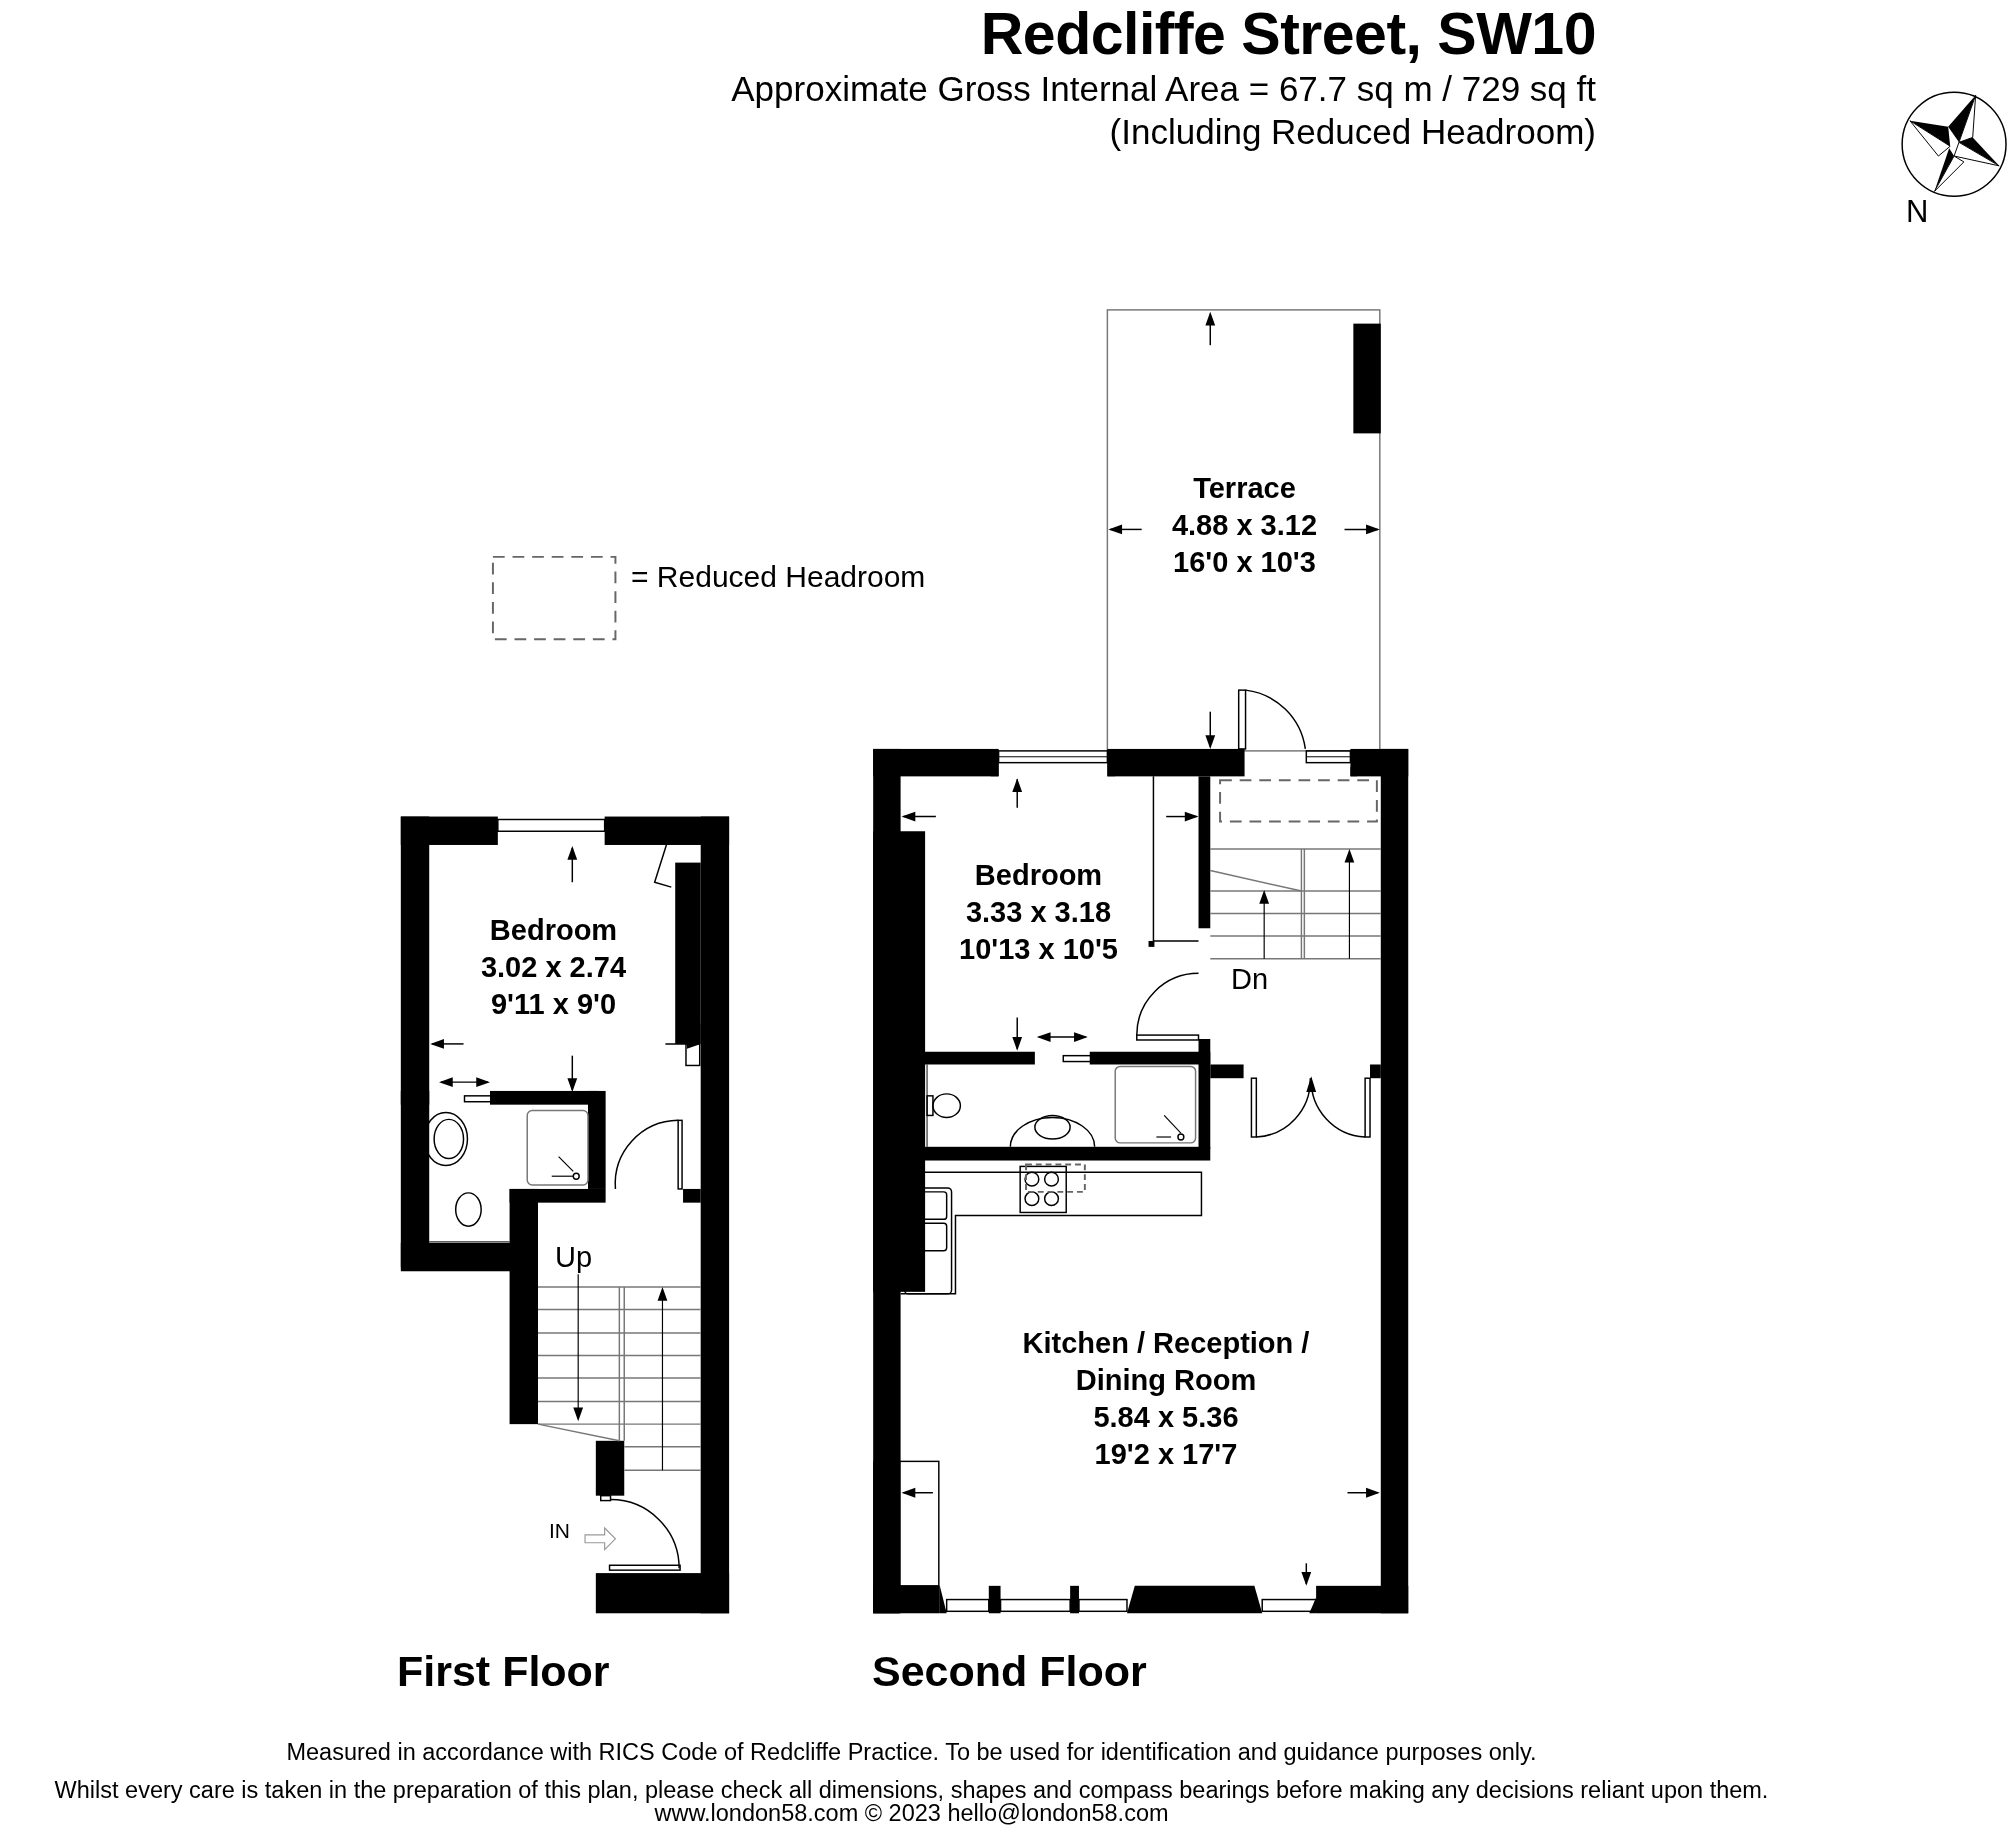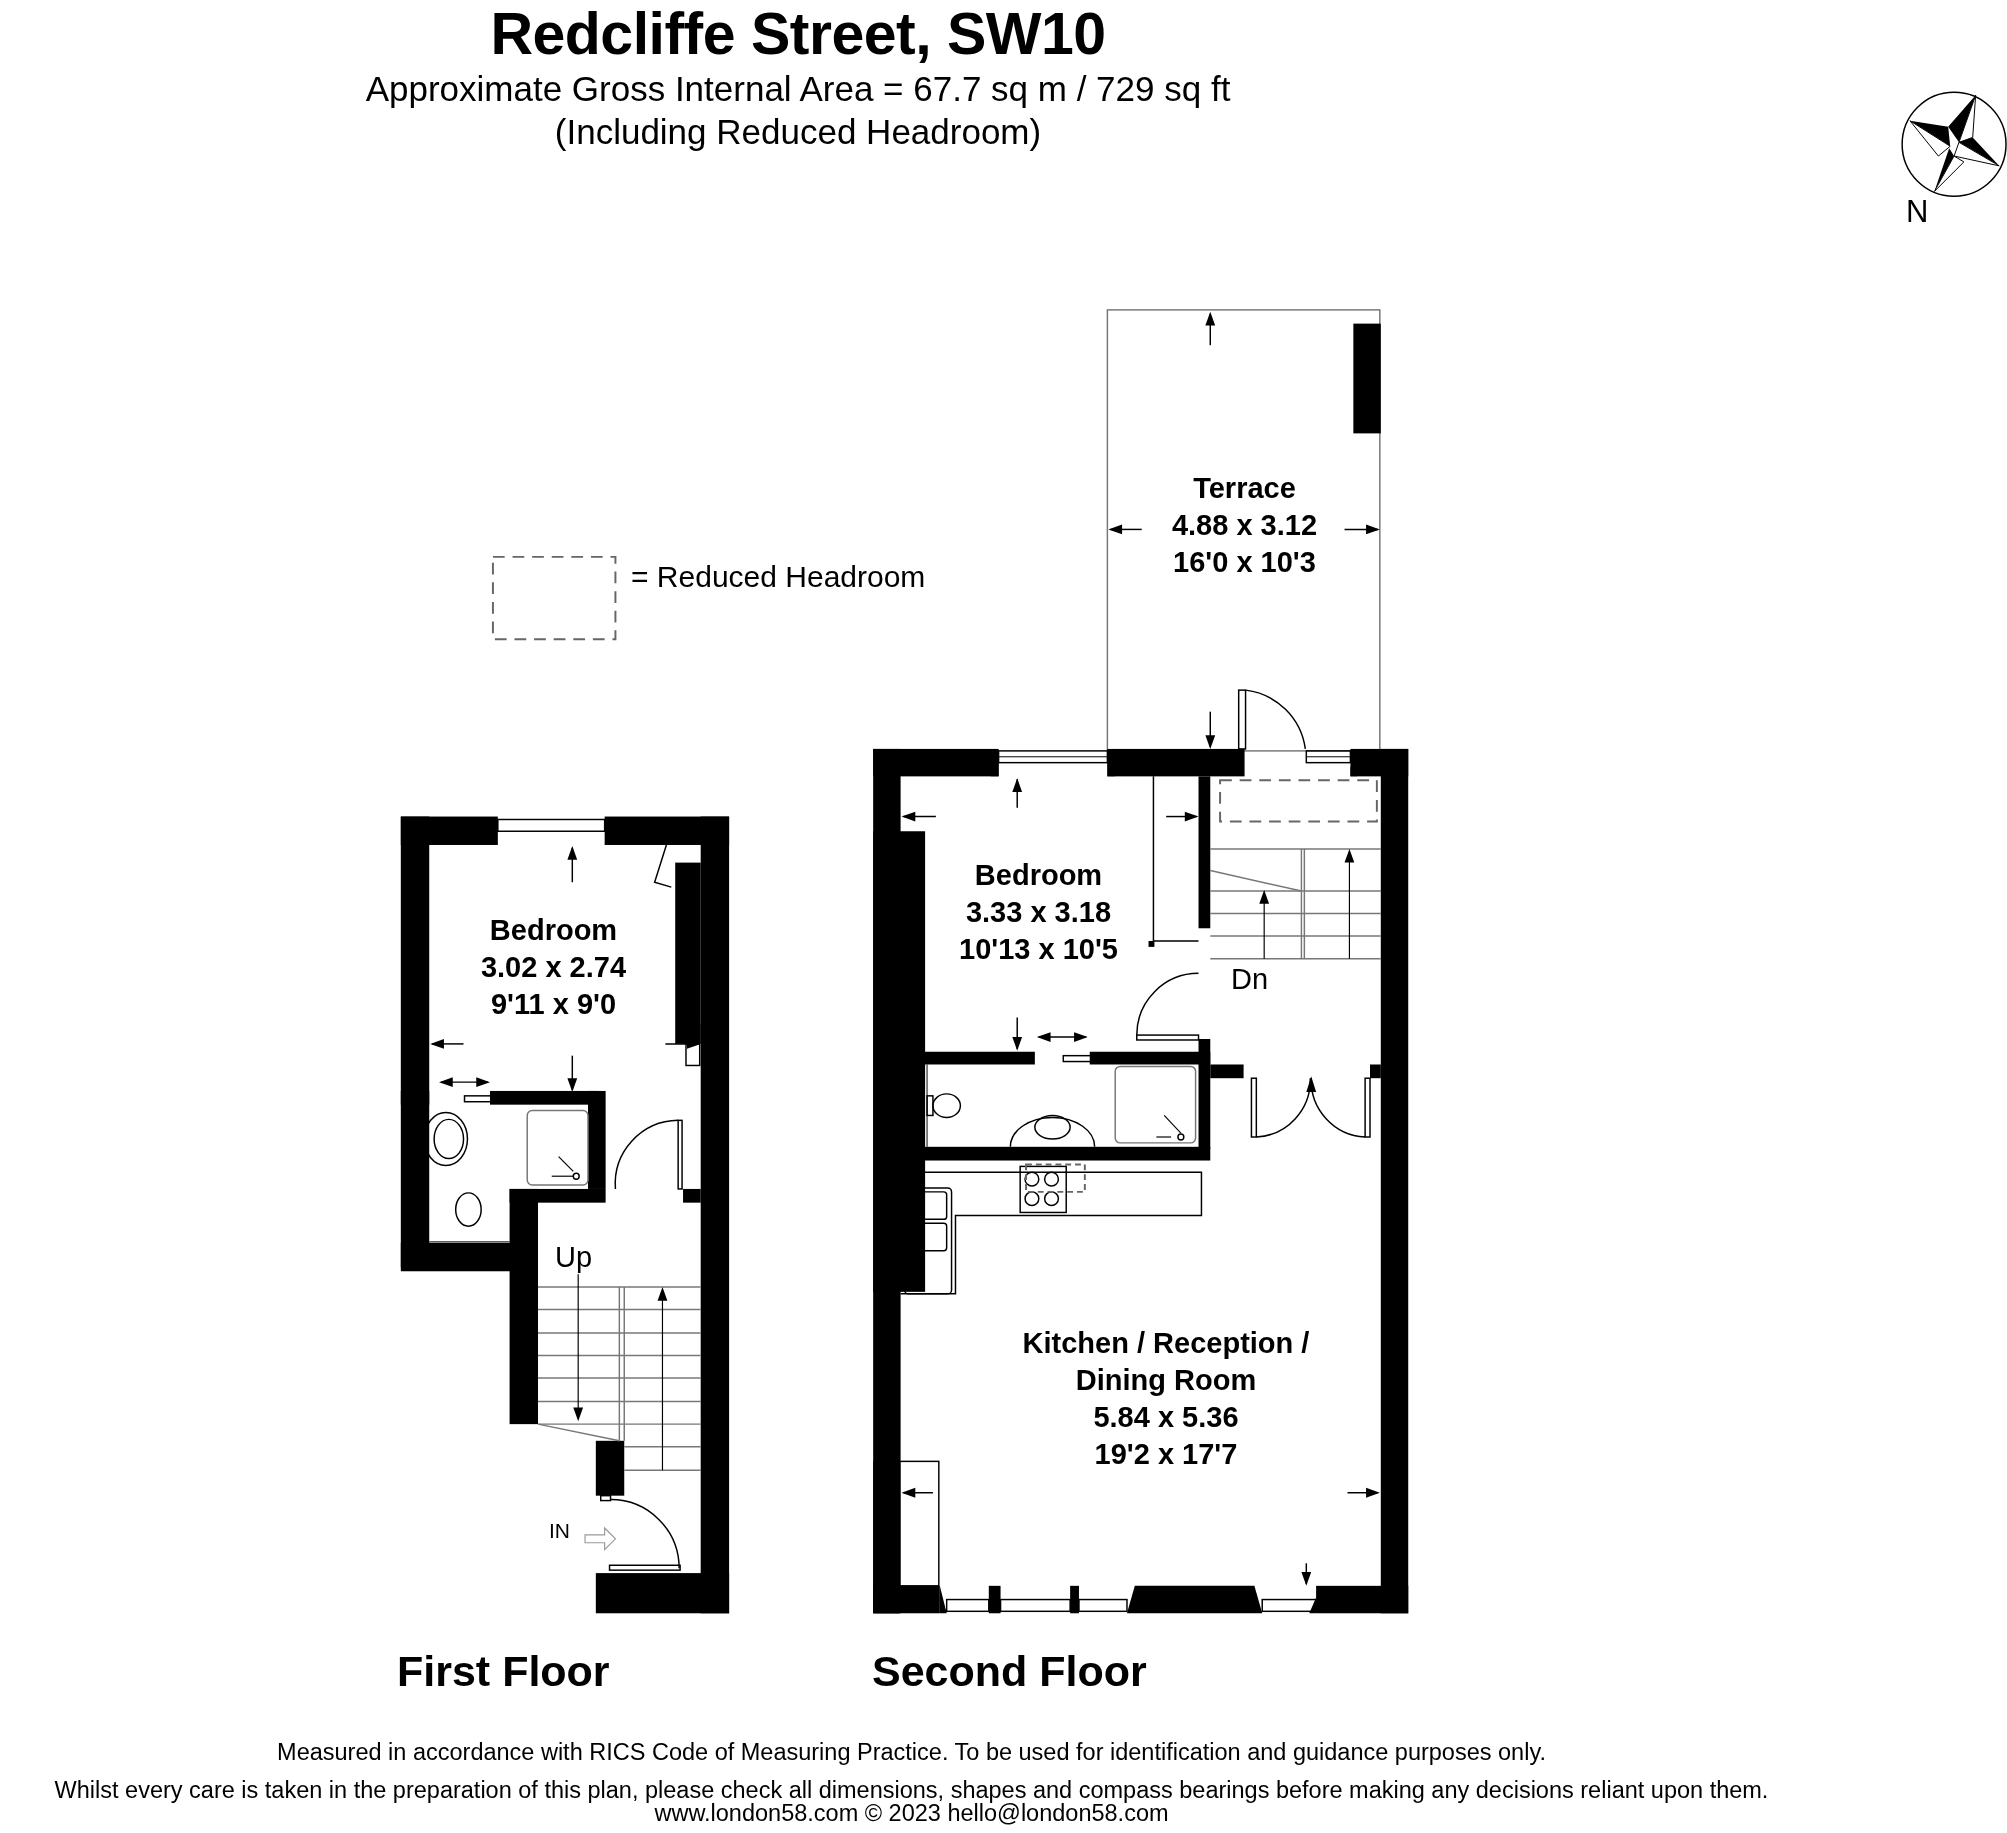--- a/index.html
+++ b/index.html
@@ -1,19 +1,19 @@
 <!DOCTYPE html>
 <html><head>
 <meta charset="utf-8">
 <style>
   html, body { margin:0; padding:0; background:#ffffff; }
   body { width:2007px; height:1834px; position:relative; overflow:hidden;
          font-family:"Liberation Sans", sans-serif; color:#000; }
   .abs { position:absolute; }
-  .center { left:0; width:1596px; text-align:center; }
+  .center { left:0; width:1596px; text-align:right; }
   #title { top:0px; font-size:59px; font-weight:bold; letter-spacing:-0.5px; }
   #subtitle1 { top:69px; font-size:35px; }
   #subtitle2 { top:112px; font-size:35px; }
   svg#plan { position:absolute; left:0; top:0; }
   .room-label { position:absolute; text-align:center; font-size:29px; line-height:37px;font-weight:bold; }
   .floor-label { position:absolute; font-size:43px; font-weight:bold; }
   .footer { position:absolute; left:0; width:1823px; text-align:center; font-size:23.5px; }
   .legend-text { position:absolute; font-size:30px; }
   .small-label { position:absolute; font-size:29px; }
   .wall { fill:#000; }
@@ -312,16 +312,16 @@
   <div>9'11 x 9'0</div>
 </div>
 
 <div class="small-label" style="left:555px; top:1241px;">Up</div>
 
 <div class="small-label" style="left:549px; top:1519px; font-size:21px;">IN</div>
 
 <div class="floor-label" style="left:397px; top:1647px;text-align:right;">First Floor</div>
 <div class="floor-label" style="left:872px; top:1647px;">Second Floor</div>
 
-<div class="footer" style="top:1739px;">Measured in accordance with RICS Code of Measuring Practice. To be used for identification and guidance purposes only.</div>
+<div class="footer" style="top:1739px;">Measured in accordance with RICS Code of Redcliffe Practice. To be used for identification and guidance purposes only.</div>
 <div class="footer" style="top:1769px;margin-top:8px;">Whilst every care is taken in the preparation of this plan, please check all dimensions, shapes and compass bearings before making any decisions reliant upon them.</div>
 <div class="footer" style="top:1800px;">www.london58.com © 2023 hello@london58.com</div>
 
 
 </body></html>

